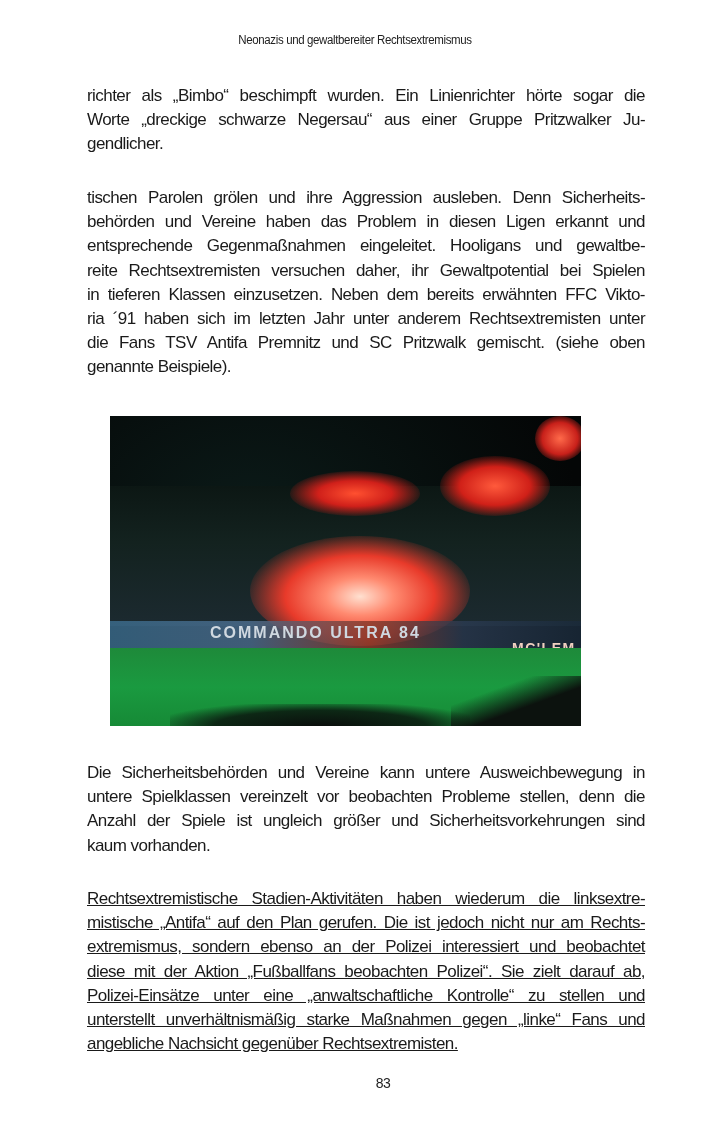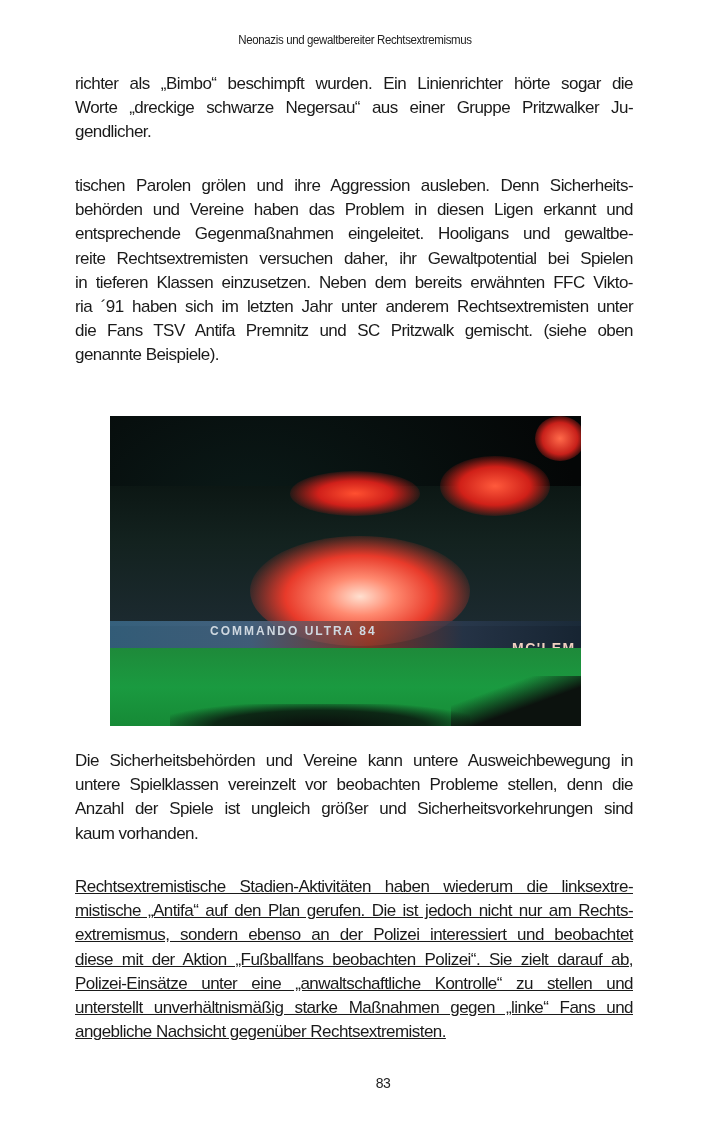--- a/index.html
+++ b/index.html
@@ -8,21 +8,21 @@
     font-family: "Liberation Sans", sans-serif; color: #1a1a1a;
   }
   .running-head {
     position: absolute; top: 33px; left: 0; width: 710px; text-align: center;
     font-size: 12.5px; letter-spacing: -0.4px; color: #222;
     transform: scaleX(0.92);
   }
   .para {
     position: absolute; left: 75px; width: 558px;
     font-size: 17px; line-height: 24.2px; text-align: justify;
-    letter-spacing: -0.55px; margin: 0;
+    letter-spacing: -0.55px; margin: 12px;
   }
   .para span.line { display: block; text-align: justify; text-align-last: justify; white-space: nowrap; }
   .para span.line.last { text-align-last: left; }
   #p1 { top: 72px; }
   #p2 { top: 174px; }
   #p3 { top: 749px; }
   #p4 { top: 875px; text-decoration: underline; }
   .photo {
     position: absolute; left: 110px; top: 416px; width: 471px; height: 310px; overflow: hidden;
     background: #050807;
@@ -35,21 +35,21 @@
   .photo .flare1 { position: absolute; left: 180px; top: 55px; width: 130px; height: 45px; border-radius: 50%;
     background: radial-gradient(ellipse, #ff5030 0%, #d0201a 40%, rgba(120,10,10,0) 75%); }
   .photo .flare2 { position: absolute; left: 330px; top: 40px; width: 110px; height: 60px; border-radius: 50%;
     background: radial-gradient(ellipse, #ff5a3c 0%, #d02018 45%, rgba(120,10,10,0) 75%); }
   .photo .flare3 { position: absolute; left: 425px; top: 0px; width: 50px; height: 45px; border-radius: 50%;
     background: radial-gradient(ellipse, #ff6a4a 0%, #c8201a 50%, rgba(120,10,10,0) 80%); }
   .photo .fire { position: absolute; left: 140px; top: 120px; width: 220px; height: 110px; border-radius: 50%;
     background: radial-gradient(ellipse at 50% 55%, #ffe0d0 0%, #ff8a70 22%, #e83a2a 48%, rgba(140,20,20,0) 75%); }
   .photo .banner { position: absolute; left: 0; top: 205px; width: 471px; height: 30px;
     background: linear-gradient(90deg, #3a6a8a 0%, #4a6a8a 30%, #8a3a2a 55%, #2a3a50 75%, #1a2a3a 100%); opacity: 0.85; }
-  .photo .banner-text { position: absolute; top: 208px; left: 100px; font-size: 12px; font-weight: bold; color: #cfd8e0; letter-spacing: 2px; }
+  .photo .banner-text { position: absolute; top: 208px; left: 100px; font-size: 16px; font-weight: bold; color: #cfd8e0; letter-spacing: 2px; }
   .photo .ad-text { position: absolute; top: 224px; left: 402px; font-size: 14px; font-weight: bold; color: #f0d0c0; letter-spacing: 1.5px; text-decoration: underline; }
   .photo .pitch { position: absolute; left: 0; top: 232px; width: 471px; height: 78px;
     background: linear-gradient(180deg, #1e8a3a 0%, #1a9a40 50%, #168a36 100%); }
   .photo .spectators { position: absolute; left: 60px; bottom: 0; width: 300px; height: 22px;
     background: radial-gradient(ellipse at 50% 100%, #0a0e0c 0%, rgba(10,14,12,0.8) 50%, rgba(10,14,12,0) 80%); }
   .photo .corner { position: absolute; right: 0; bottom: 0; width: 130px; height: 50px;
     background: linear-gradient(160deg, rgba(10,14,12,0) 30%, #0c120e 60%); }
   .page-number {
     position: absolute; top: 1075px; left: 0; width: 710px; text-align: center;
     font-size: 14px; color: #222; letter-spacing: -0.5px; margin-left: 28px;

